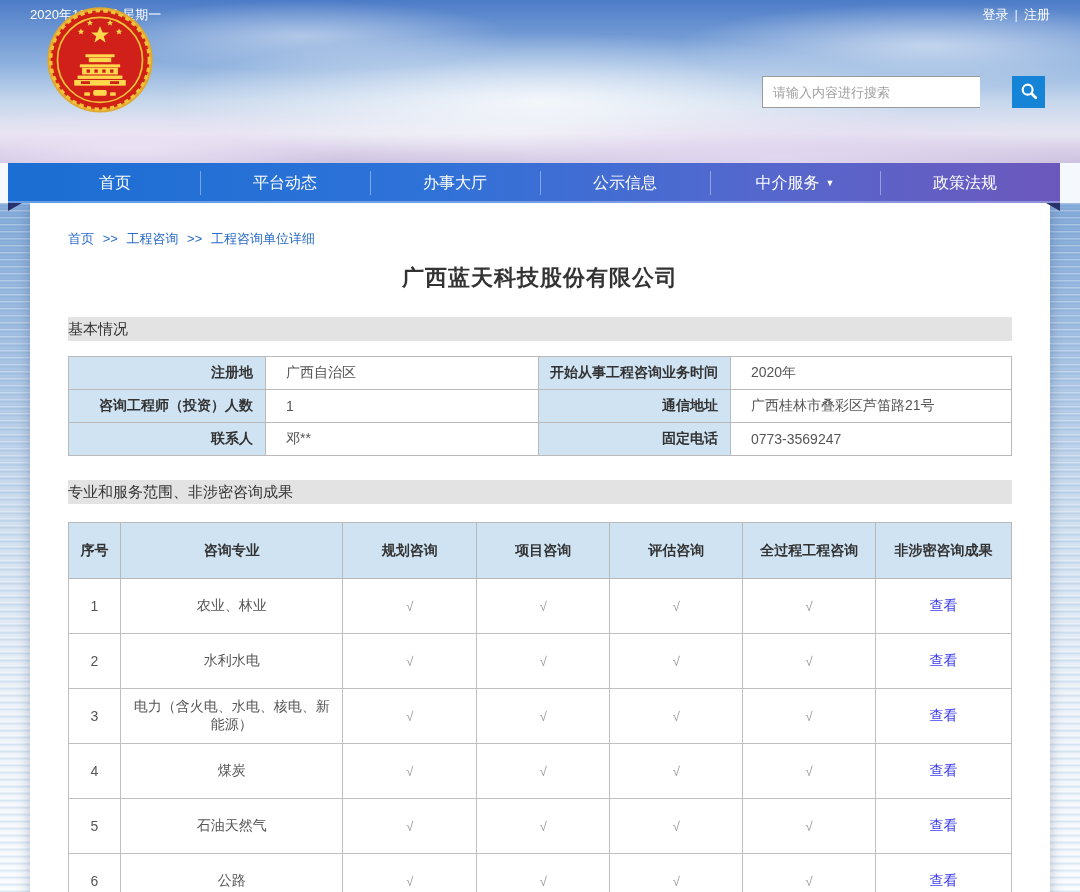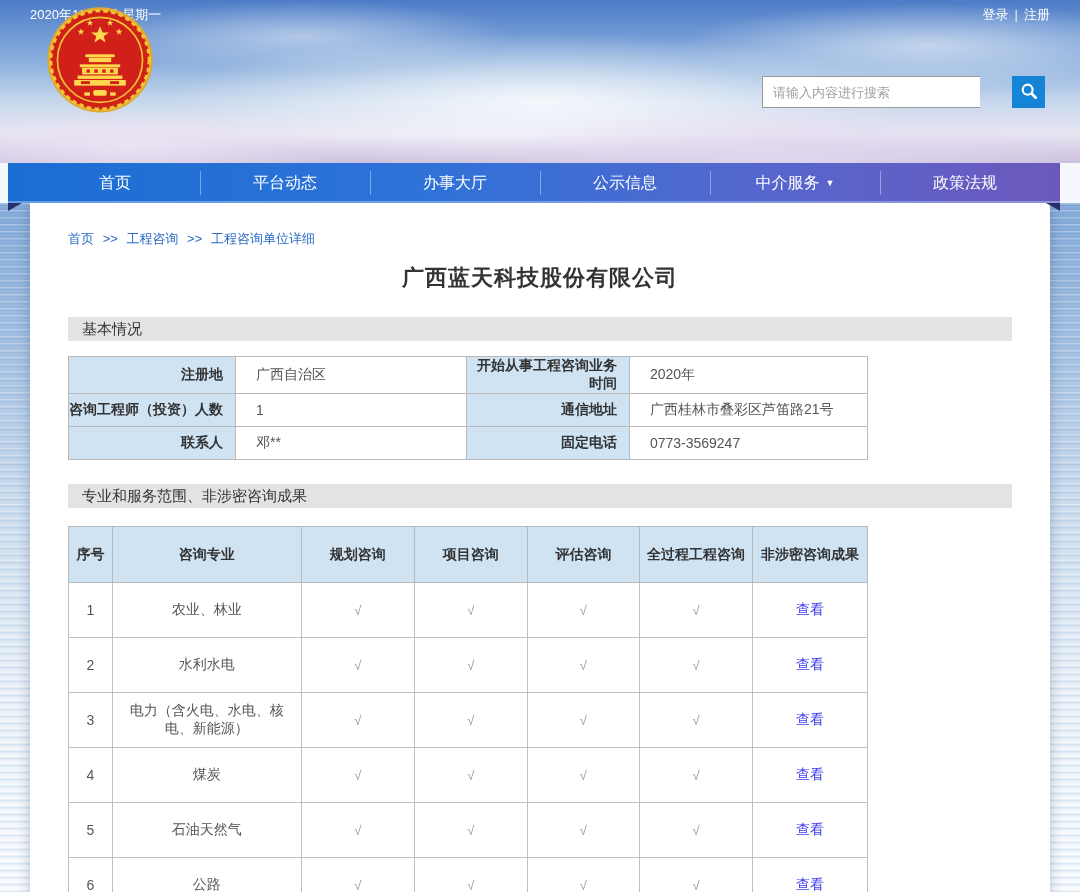--- a/index.html
+++ b/index.html
@@ -59,23 +59,23 @@
       linear-gradient(180deg,#7fa6d6 0%,#9dbbdf 18%,#cfdeee 45%,#eef3f9 72%,#fafcfe 100%); }
   .card{ position:relative; z-index:2; margin:0 30px; width:1020px; height:720px; background:#fff;
     padding:27px 38px 0; box-shadow:0 2px 12px rgba(20,40,90,.28); }
 
   .breadcrumb{ font-size:13px; color:#2a6cc8; }
   .breadcrumb a{ color:#2a6cc8; text-decoration:none; cursor:pointer; }
   .breadcrumb .bc-sep{ margin:0 5px; }
   .company-title{ text-align:center; font-size:22px; color:#333; letter-spacing:1px; margin-top:15px;font-weight:bold; }
 
   .section-bar{ margin-top:24px; height:24px; line-height:24px; background:#e3e3e3;
-    color:#333; font-size:15px; padding-left:14px; }
-
-  table{ border-collapse:collapse; width:800px; table-layout:fixed; }
+    color:#333; font-size:15px; }
+
+  table{ border-collapse:collapse; width:944px; table-layout:fixed; }
   .info-table{ margin-top:15px; border:1px solid #9e9e9e; }
   .info-table td,.info-table th{ border:1px solid #b9b9b9; height:33px; font-size:14px; }
   .info-table .lbl{ background:#cfe3f3; color:#333; font-weight:bold; text-align:right; padding-right:12px; }
   .info-table .val{ color:#555; text-align:left; padding-left:20px; font-weight:normal; }
 
   .svc-table{ margin-top:18px; border:1px solid #9e9e9e; }
   .svc-table th{ background:#cfe3f3; color:#333; font-size:14px; font-weight:bold;
     height:56px; border:1px solid #b9b9b9; text-align:center; }
   .svc-table td{ height:55px; border:1px solid #bfbfbf; font-size:14px; color:#555;
     text-align:center; padding:4px 8px; }

